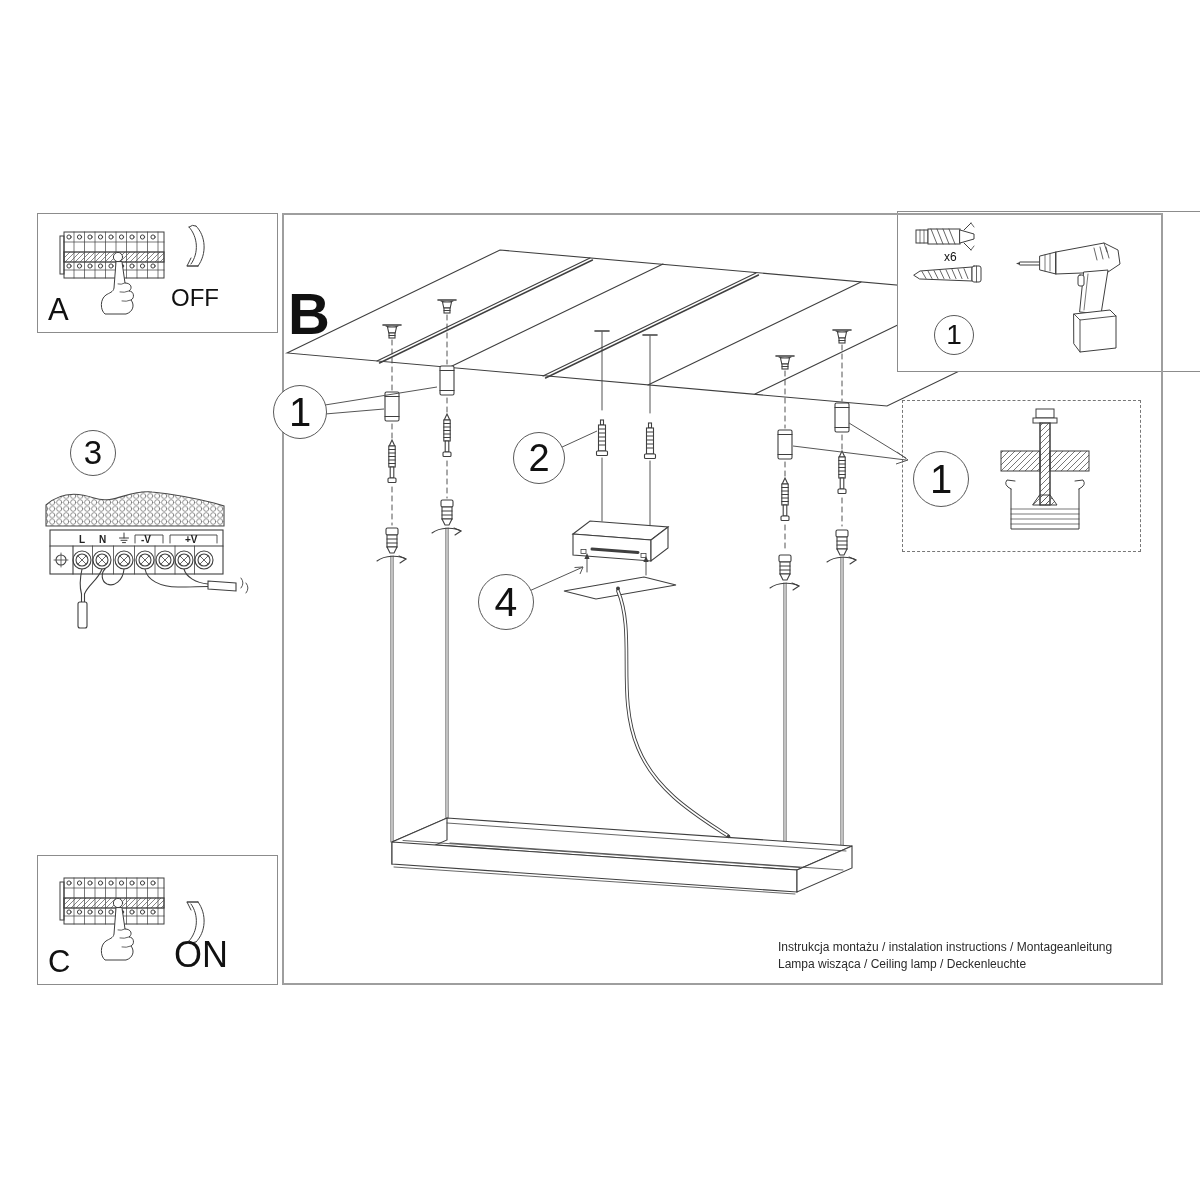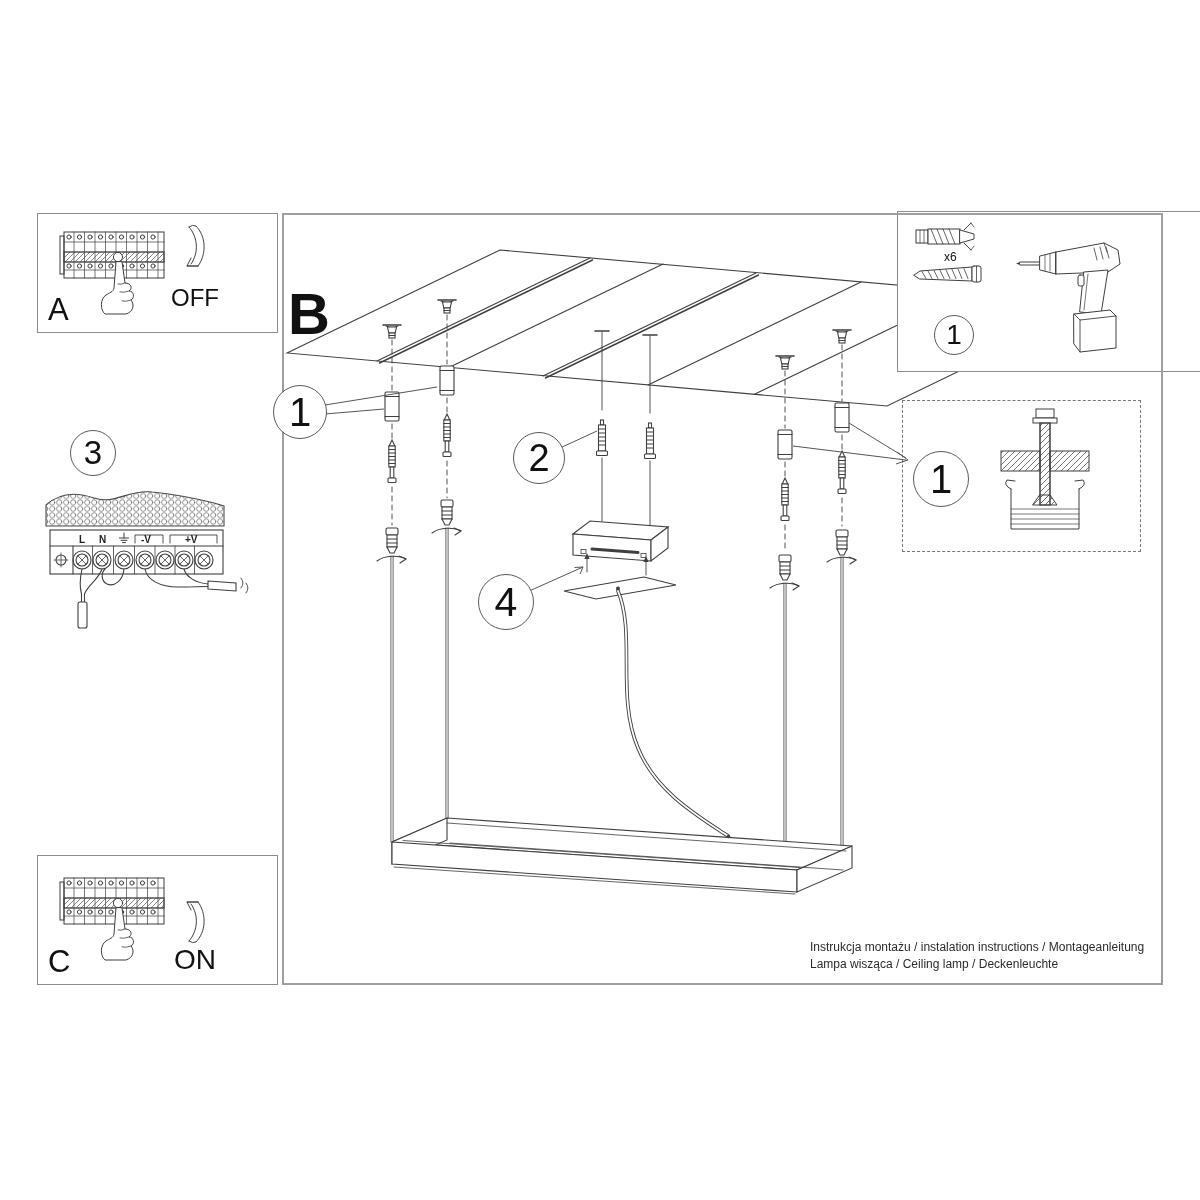--- a/index.html
+++ b/index.html
@@ -8,21 +8,21 @@
   svg{display:block;}
   .panel{position:absolute;background:#fff;border:1.6px solid #8c8c8c;box-sizing:border-box;z-index:2;}
   .panel.dashed{border:1.6px dashed #777;}
   .mainframe{position:absolute;border:2px solid #9e9e9e;box-sizing:border-box;z-index:3;pointer-events:none;background:transparent;}
   .callout{position:absolute;background:#fff;border:1.4px solid #5a5a5a;border-radius:50%;
            display:flex;align-items:center;justify-content:center;z-index:4;color:#111;}
   .letter{position:absolute;z-index:4;color:#111;}
   .overlay{position:absolute;left:0;top:0;z-index:3;pointer-events:none;}
   .base{position:absolute;left:0;top:0;z-index:1;}
   .inpanel{position:absolute;left:0;top:0;}
-  .footer{position:absolute;z-index:4;font-size:12px;line-height:17px;color:#2b2b2b;white-space:nowrap;margin-left:32px;}
+  .footer{position:absolute;z-index:4;font-size:12px;line-height:17px;color:#2b2b2b;white-space:nowrap;}
 </style>
 </head>
 <body>
 
 <div class="stage">
 
   <svg class="base" width="1200" height="1200" viewBox="0 0 1200 1200" stroke="#3f3f3f" fill="none" stroke-width="1.1" stroke-linecap="round">
     <defs>
       <pattern id="mesh" width="7" height="6.4" patternUnits="userSpaceOnUse">
         <circle cx="3.2" cy="3.2" r="2.6" fill="none" stroke="#666" stroke-width="0.7"></circle>
@@ -348,21 +348,21 @@
         <path d="M158,12 Q154.5,10 151,13 M160,52 L149,52 L153,44"></path>
         <path d="M149,52 L160,52" stroke-width="0.9"></path>
       </g>
       <defs>
         <pattern id="hatchC" width="5" height="5" patternUnits="userSpaceOnUse">
           <path d="M0,5 L5,0" stroke="#555" stroke-width="0.7"></path>
         </pattern>
       </defs>
     </svg>
     <div class="letter" style="left:10px;top:88px;font-size:31px;">C</div>
-    <div class="letter" style="left:136px;top:88px;font-size:28px;">ON</div>
+    <div class="letter" style="left:136px;top:78px;font-size:36px;">ON</div>
   </div>
 
   <div class="panel" style="left:897px;top:211px;width:318px;height:161px;">
     <svg class="inpanel" width="264" height="158" viewBox="0 0 264 158" stroke="#3f3f3f" fill="none" stroke-width="1" stroke-linecap="round">
       <g>
         <rect x="18" y="18" width="12" height="13" fill="#fff"></rect>
         <path d="M22,18 v13 M26,18 v13" stroke-width="0.7"></path>
         <rect x="30" y="17" width="32" height="15" fill="#fff"></rect>
         <path d="M33,17 l6,15 M39,17 l6,15 M45,17 l6,15 M51,17 l6,15" stroke-width="0.8"></path>
         <polygon points="62,18 76,22 76,27 62,31" fill="#fff"></polygon>

